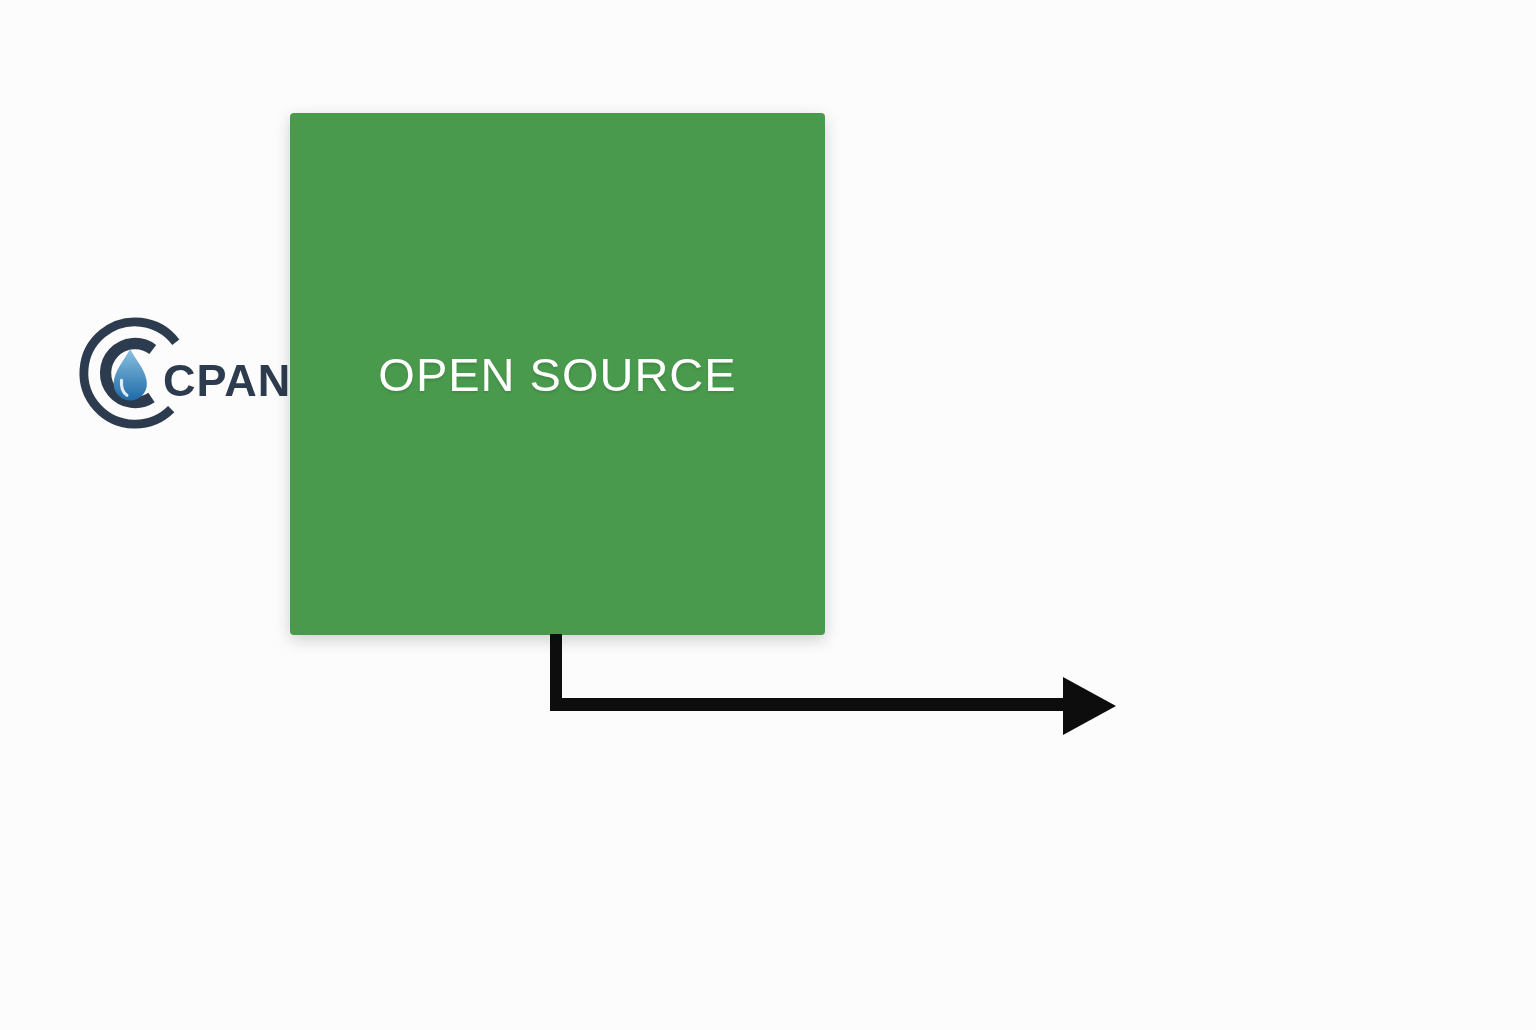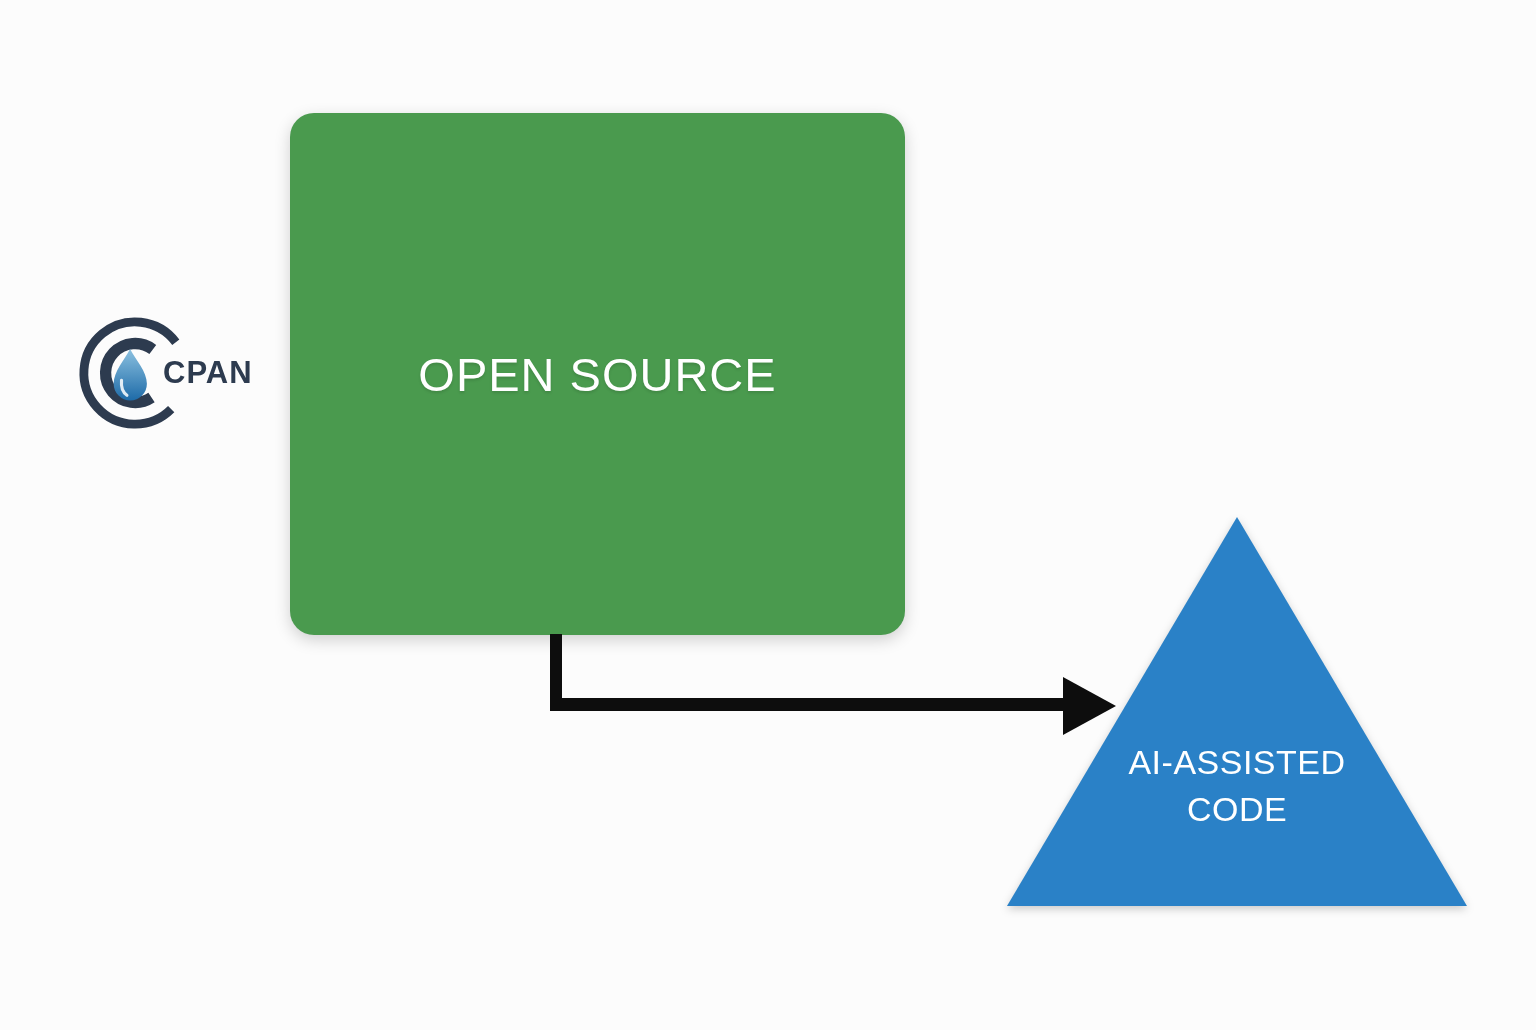--- a/index.html
+++ b/index.html
@@ -26,31 +26,31 @@
 
   
   .logo { position: absolute; left: 76px; top: 314px; width: 190px; height: 122px; }
   .logo svg { position: absolute; left: 0; top: 0; }
   .logo-ring  { fill: none; stroke: var(--navy); stroke-width: 9; }
   .logo-inner { fill: none; stroke: var(--navy); stroke-width: 11.5; }
   .drop-stop-top { stop-color: var(--drop-top); }
   .drop-stop-bottom { stop-color: var(--drop-bottom); }
   .logo-text {
     position: absolute; left: 87px; top: 41px;
-    font-size: 31px; font-weight: bold; letter-spacing: 1px;
+    font-size: 45px; font-weight: bold; letter-spacing: 1px;
     color: var(--navy);
     text-align: center;
   }
 
   
   .node-square {
     position: absolute; left: 290px; top: 113px;
-    width: 615px; height: 522px;
+    width: 535px; height: 522px;
     background: var(--green);
-    border-radius: 24px;
+    border-radius: 4px;
     box-shadow: 0 5px 16px rgba(0,0,0,0.18);
     display: flex; align-items: center; justify-content: center;
   }
   .node-square .node-label {
     color: #ffffff; font-size: 47px; letter-spacing: 1px;
     text-shadow: 0 2px 3px rgba(0,0,0,0.12);
   }
 
   
   .arrow-v {
@@ -117,22 +117,14 @@
 
   <div class="node-square">
     <span class="node-label">OPEN SOURCE</span>
   </div>
 
   <div class="arrow-v"></div>
   <div class="arrow-h"></div>
   <div class="arrow-head"></div>
 
 
-  <div class="node-triangle-wrap">
-    <div class="node-triangle">
-      <div class="tri-label">
-        <div>AI-ASSISTED</div>
-        <div>CODE</div>
-      </div>
-    </div>
-  </div>
 
 </div>
 
 </body></html>

